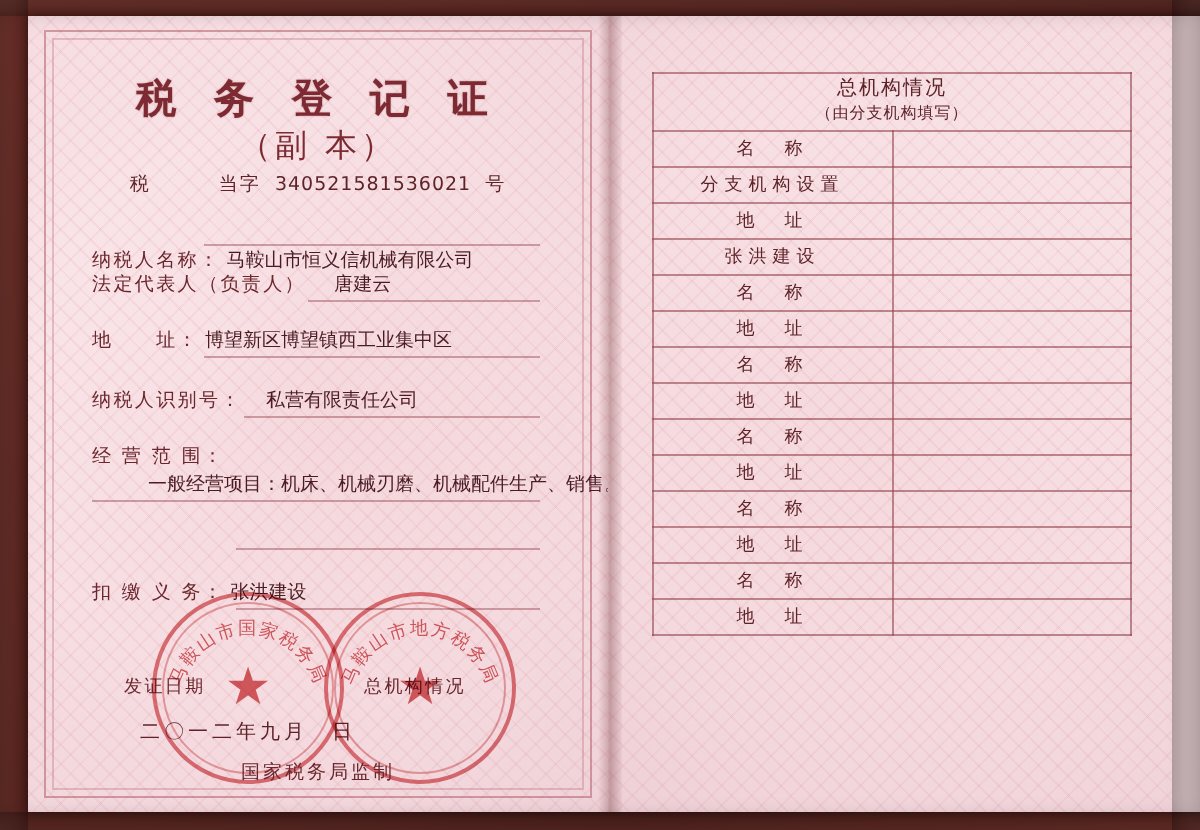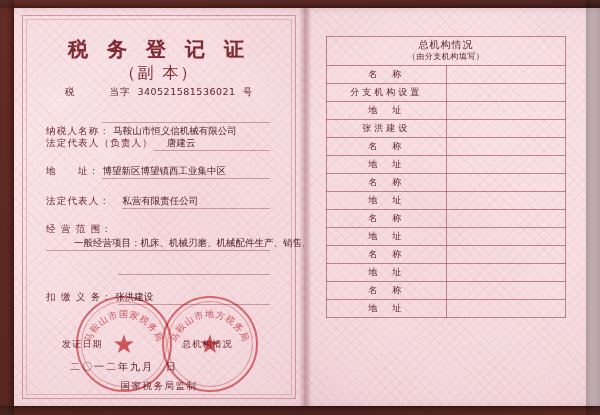--- a/index.html
+++ b/index.html
@@ -285,21 +285,21 @@
       </div>
       <div class="rule" style="left:140px; top:142px; width:116px;"></div>
 
       <div class="line" style="left:32px; top:156px;">
         <span class="lbl">地　　址：</span>
         <span class="val">博望新区博望镇西工业集中区</span>
       </div>
       <div class="rule" style="left:88px; top:170px; width:168px;"></div>
 
       <div class="line" style="left:32px; top:186px;">
-        <span class="lbl">法定代表人：</span>
+        <span class="lbl">纳税人识别号：</span>
         <span style="display:inline-block;width:6px;"></span>
         <span class="val">私营有限责任公司</span>
       </div>
       <div class="rule" style="left:108px; top:200px; width:148px;"></div>
 
       <div class="line" style="left:32px; top:214px;">
         <span class="lbl">经 营 范 围：</span>
       </div>
       <div class="line" style="left:60px; top:228px;">
         <span class="val">一般经营项目：机床、机械刃磨、机械配件生产、销售。</span>

